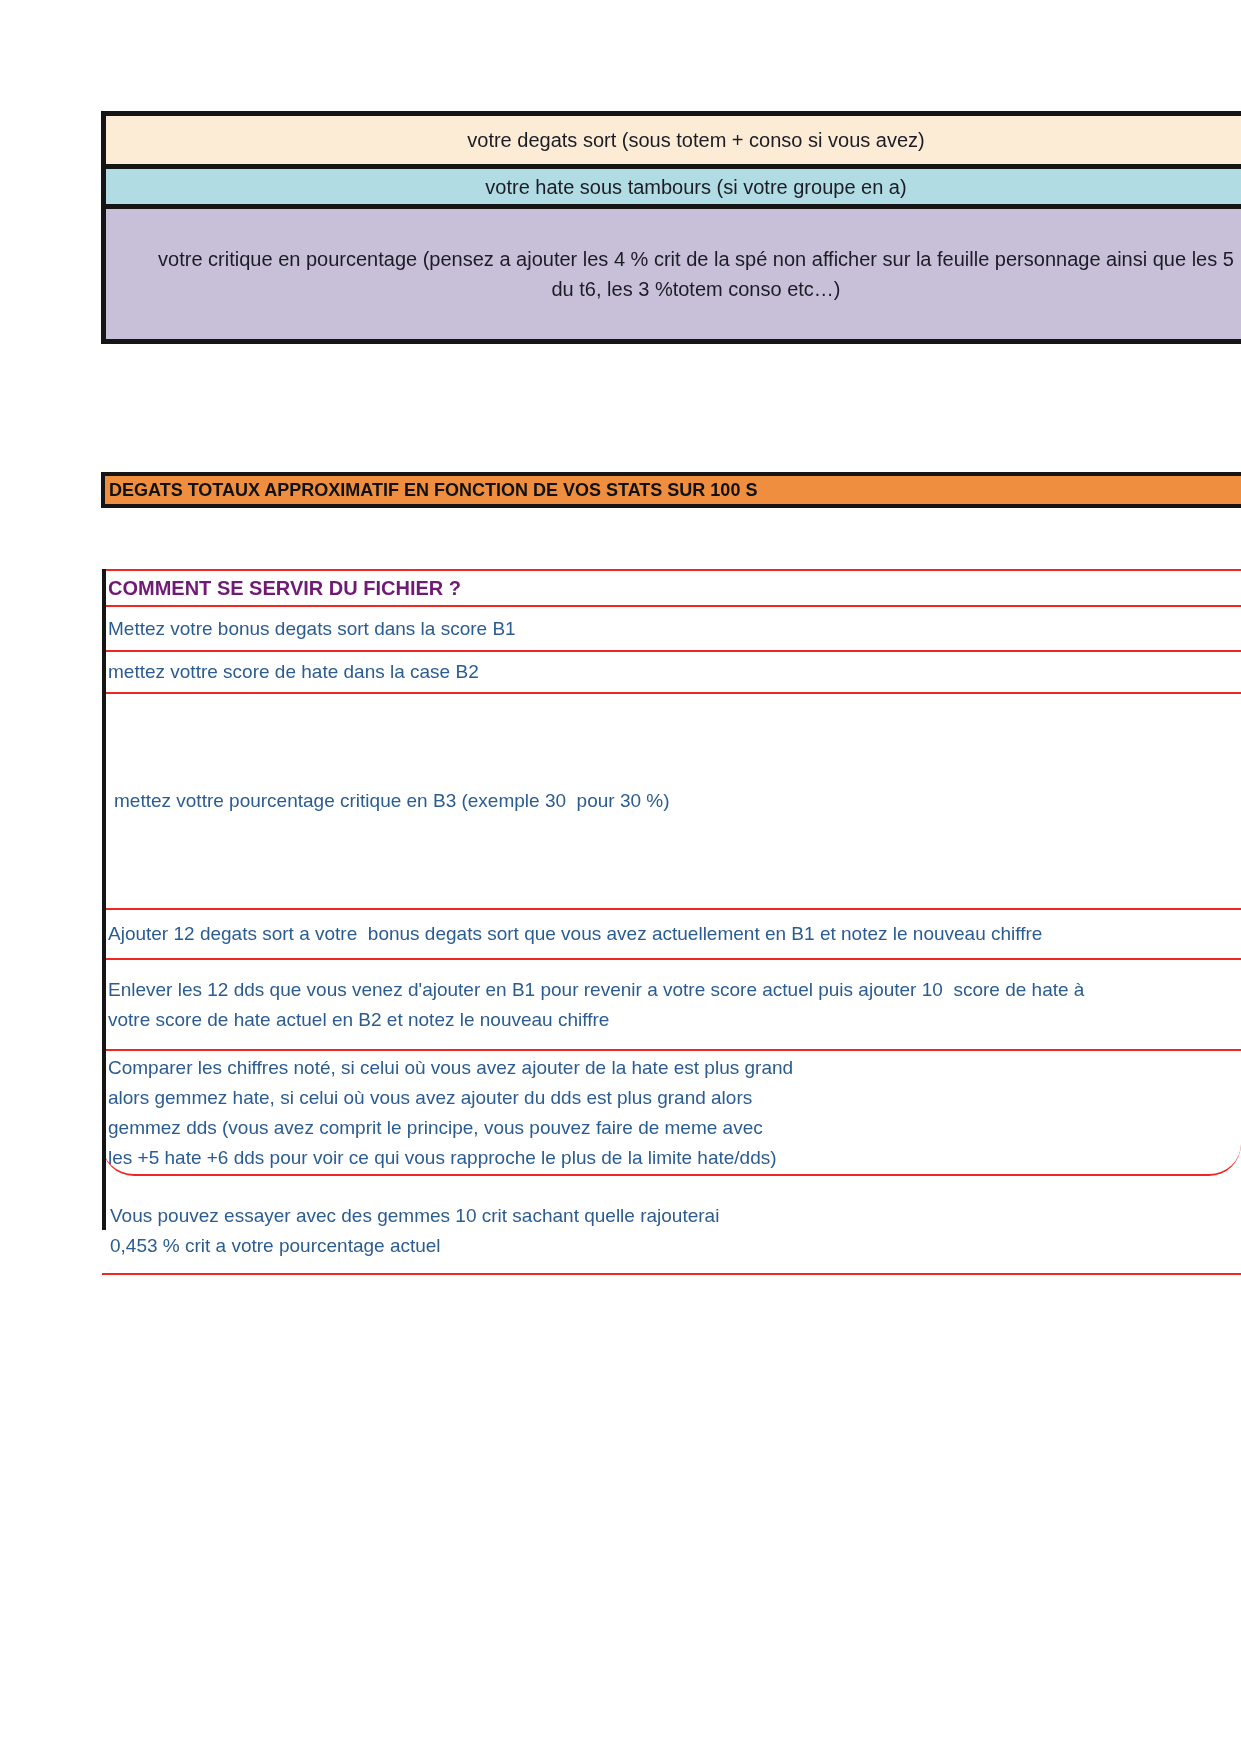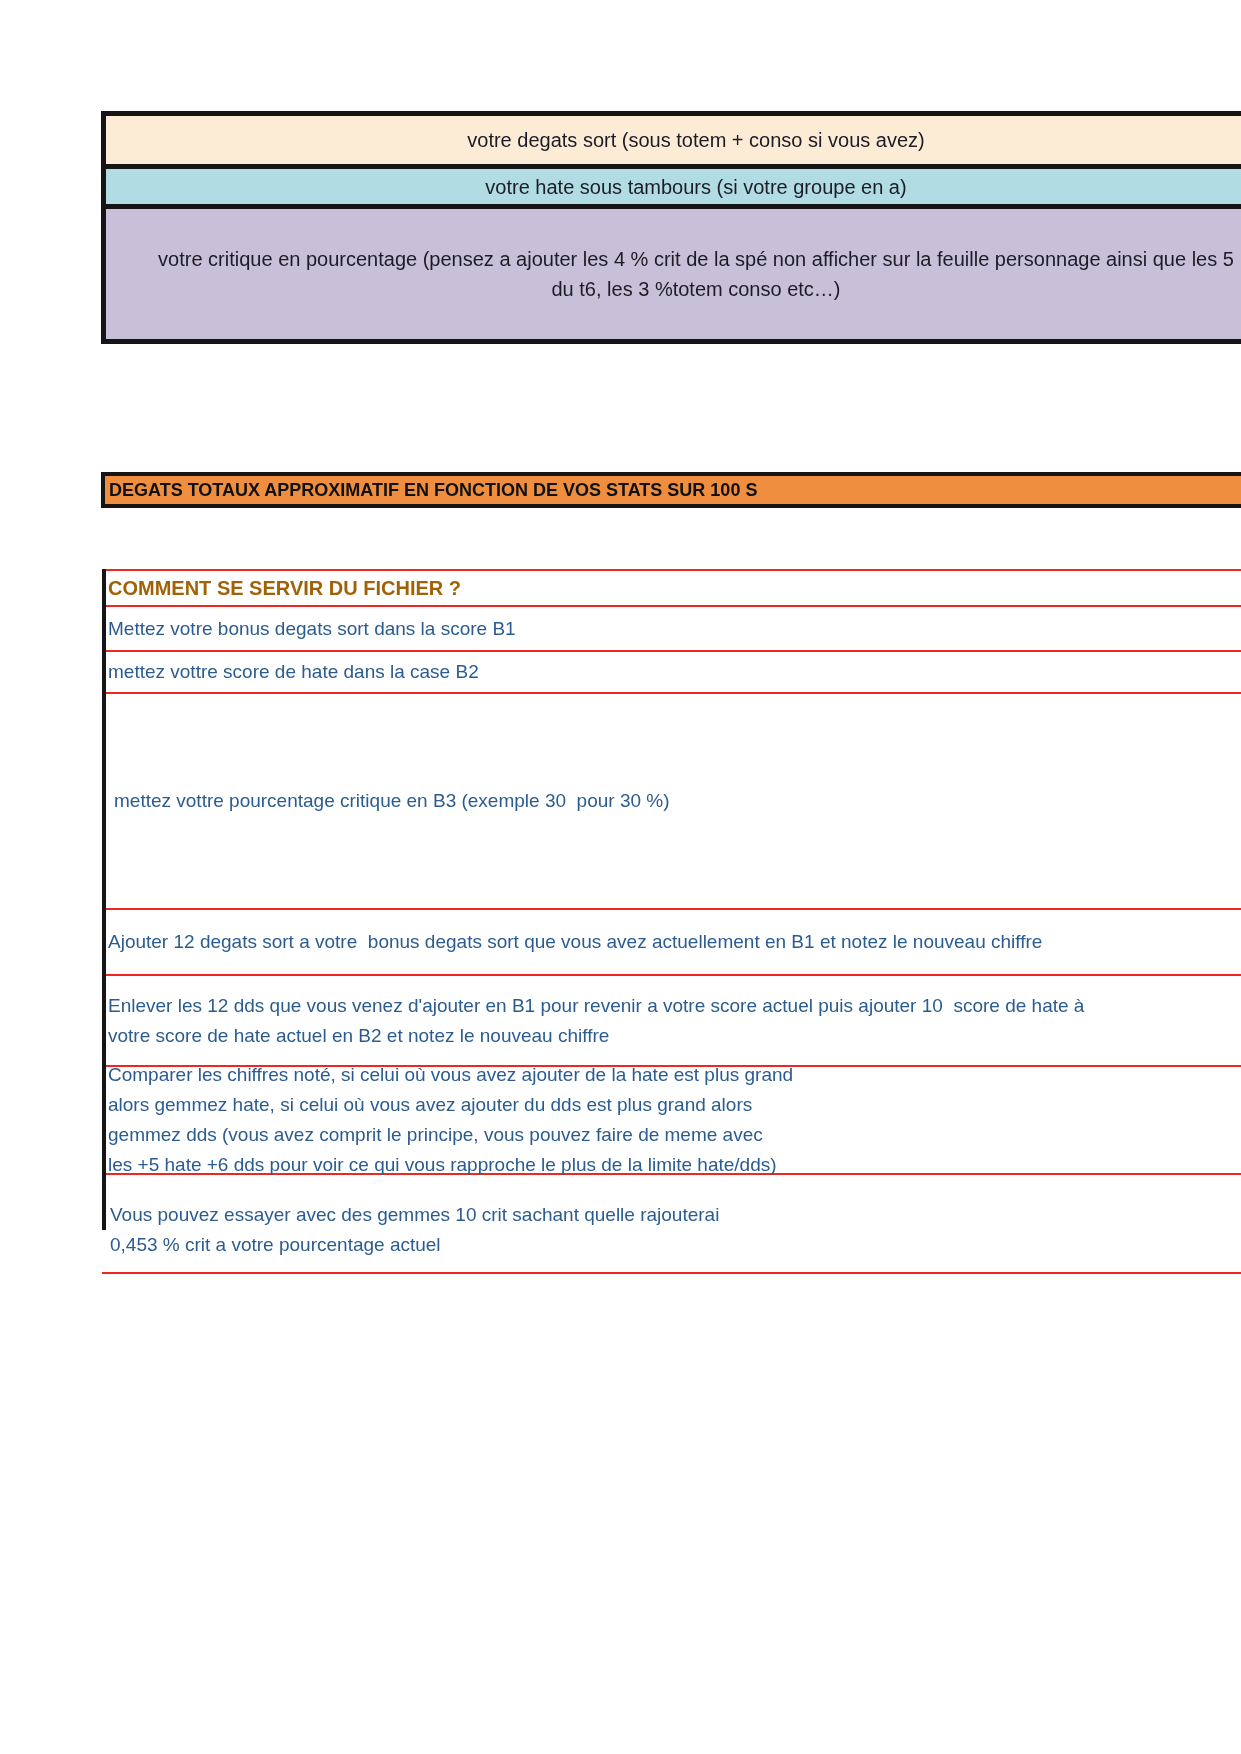--- a/index.html
+++ b/index.html
@@ -62,31 +62,31 @@
     align-items: center;
     border-bottom: 2px solid #f02620;
     padding-left: 6px;
     font-size: 19px;
     color: #2b5c91;
     white-space: pre-wrap;
     line-height: 30px;
   }
   .irow-heading {
     height: 36px;
-    color: #a16207;
+    color: #701a75;
     font-weight: bold;
     font-size: 20px;
   }
   .irow-1 { height: 45px; }
   .irow-2 { height: 42px; }
   .irow-3 { height: 216px; padding-left: 12px; }
   .irow-4 { height: 52px; }
-  .irow-5 { height: 66px; text-align: center; }
+  .irow-5 { height: 50px; text-align: center; }
   .irow-6 { height: 91px; }
-  .irow-7 { height: 108px; }
+  .irow-7 { height: 125px; border-radius: 32px; }
   .irow-8 { height: 87px; padding-left: 8px; margin-top: 12px; }
 
   .table-left-border {
     position: absolute;
     left: 102px; top: 569px;
     width: 4px; height: 661px;
     background: #151515;
   }
 </style>
 </head>

